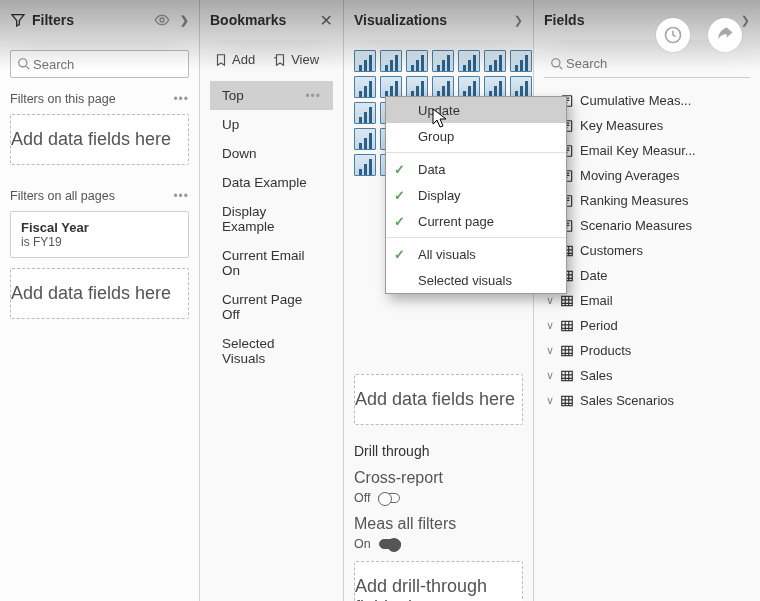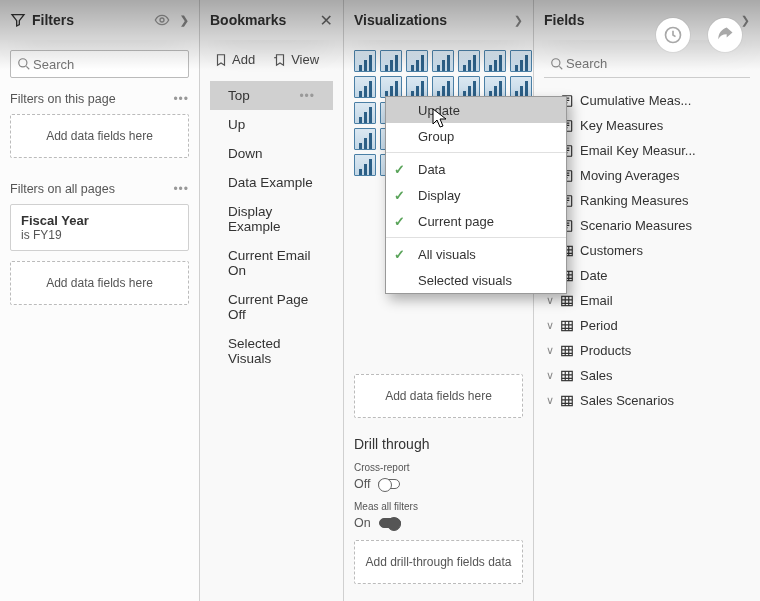--- a/index.html
+++ b/index.html
@@ -14,42 +14,42 @@
 .icon{display:inline-flex;align-items:center;justify-content:center;color:#666}
 .chev{font-size:11px;color:#888}
 
 
 .filters{width:199px;background:#fcfcfc}
 .searchbox{display:flex;align-items:center;height:28px;border:1px solid #bbb;border-radius:2px;background:#fff;padding:0 6px;margin-bottom:10px}
 .searchbox input{flex:1;border:none;outline:none;font-size:13px;background:transparent;color:#555}
 .section-label{display:flex;align-items:center;font-size:12.5px;color:#555;margin:14px 0 8px}
 .section-label .spacer{flex:1}
 .ellipsis{color:#999;letter-spacing:1px;font-size:12px}
-.dropzone{border:1px dashed #bbb;border-radius:2px;color:#555;font-size:12px;text-align:center;padding:14px 0;background:#fff}
+.dropzone{border:1px dashed #bbb;border-radius:2px;color:#555;font-size:18px;padding:14px 0;background:#fff}
 .filter-card{border:1px solid #d0d0d0;border-radius:2px;background:#fff;padding:8px 10px;margin-bottom:10px}
 .filter-card .name{font-weight:600;font-size:13px}
 .filter-card .val{font-size:12px;color:#555}
 
 
 .bookmarks{width:185px}
 .bm-toolbar{display:flex;align-items:center;gap:18px;color:#444;padding:6px 0 14px 4px;font-size:13px}
 .bm-toolbar .tb{display:flex;align-items:center;gap:4px}
 .bm-list{display:flex;flex-direction:column}
-.bm-item{padding:7px 18px;font-size:13.5px;color:#333;display:flex;align-items:flex-end}
+.bm-item{padding:7px 12px;font-size:13.5px;color:#333;display:flex;align-items:flex-end}
 .bm-item.sel{background:#d0d0d0}
 .bm-item .spacer{flex:1}
 
 
 .viz{width:190px}
 .viz-grid{display:grid;grid-template-columns:repeat(7,22px);grid-auto-rows:22px;gap:4px;margin-bottom:10px}
 .viz-cell{width:22px;height:22px;border:1px solid #4a7fa5;border-radius:1px;background:linear-gradient(#dbe8f2,#c3d7e6);display:flex;align-items:flex-end;justify-content:center;overflow:hidden}
 .viz-cell .b{background:#2c5f86;width:3px;margin:0 1px}
 .viz .dropzone{margin-top:8px}
 .viz h4{font-size:14px;font-weight:400;color:#333;margin:18px 0 10px 0}
-.viz .opt-label{font-size:10px;color:#555;margin:6px 0 4px}
+.viz .opt-label{font-size:16px;color:#555;margin:6px 0 4px}
 .toggle{display:flex;align-items:center;gap:8px;font-size:12.5px;color:#555;margin-bottom:10px}
 .tg-off{width:22px;height:10px;border:1px solid #666;border-radius:6px;position:relative;background:#fff}
 .tg-off::after{content:"";position:absolute;left:-1px;top:-2px;width:12px;height:12px;border:1px solid #666;border-radius:50%;background:#fff}
 .tg-on{width:22px;height:10px;border:1px solid #555;border-radius:6px;position:relative;background:#555}
 .tg-on::after{content:"";position:absolute;right:-1px;top:-2px;width:12px;height:12px;border:1px solid #555;border-radius:50%;background:#555}
 
 
 .fields{flex:1}
 .field-list{margin-top:6px}
 .field-item{display:flex;align-items:center;gap:6px;padding:5px 2px;font-size:13px;color:#333}

